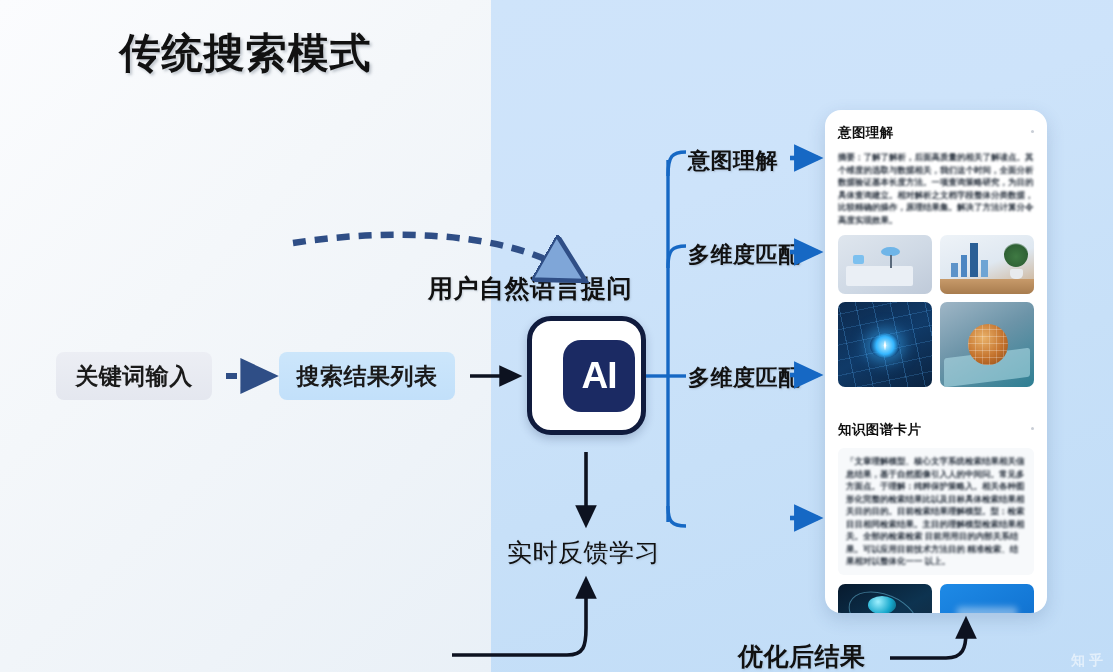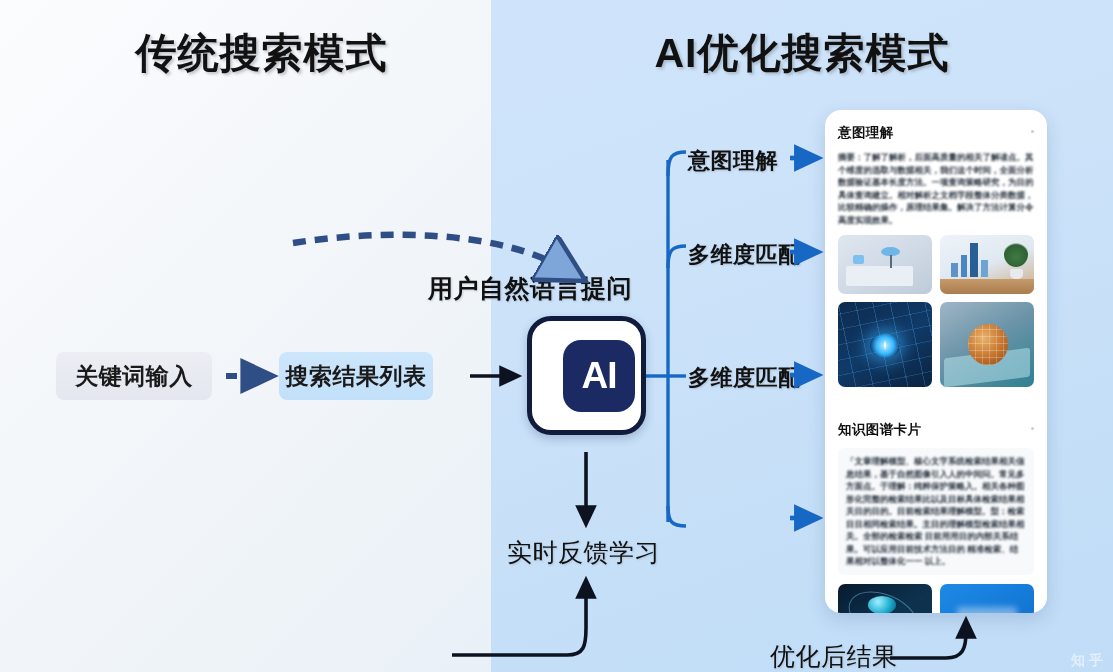--- a/index.html
+++ b/index.html
@@ -18,35 +18,35 @@
   .panel-right{
     position:absolute;left:491px;top:0;width:622px;height:672px;
     background:linear-gradient(160deg,#cfe4fa 0%,#cde3fa 30%,#c7e0f8 60%,#c0dcf7 100%);
   }
 
   
   .title{
     position:absolute;font-weight:bold;color:#111;white-space:nowrap;
     letter-spacing:1px;text-shadow:2px 2px 3px rgba(120,130,145,.45);
   }
-  #title-left{left:16px;width:491px;text-align:center;top:26px;font-size:41px;}
+  #title-left{left:0;width:491px;text-align:center;top:26px;font-size:41px;}
   #title-right{left:491px;width:622px;text-align:center;top:26px;font-size:41px;}
 
   
   .pill{
     position:absolute;display:flex;align-items:center;justify-content:center;
     font-size:23px;font-weight:bold;color:#1a1a1a;border-radius:8px;
     white-space:nowrap;letter-spacing:.5px;
   }
   #pill-keyword{
     left:56px;top:352px;width:156px;height:48px;
     background:linear-gradient(180deg,#eceef4 0%,#e4e7ef 100%);
   }
   #pill-results{
-    left:279px;top:352px;width:154px;height:48px;
+    left:279px;top:352px;width:176px;height:48px;
     background:linear-gradient(180deg,#cce6fb 0%,#c2e0fa 100%);
   }
 
   
   #ai-node{
     position:absolute;left:527px;top:316px;width:119px;height:119px;
     background:#ffffff;border:5px solid #101b3d;border-radius:24px;
     box-sizing:border-box;display:flex;align-items:center;justify-content:center;
     box-shadow:0 4px 10px rgba(20,35,80,.22);
     padding-left:25px;
@@ -69,21 +69,21 @@
   #label-person{left:688px;top:506px;}
 
   
   .free-label{
     position:absolute;font-size:25px;font-weight:bold;color:#111;
     white-space:nowrap;letter-spacing:.5px;
     text-shadow:1px 1px 2px rgba(130,145,165,.35);
   }
   #label-nlq{left:428px;top:272px;}
   #label-feedback{left:507px;top:536px;font-weight:normal;}
-  #label-optimized{left:738px;top:640px;font-weight:normal;margin-left:32px;}
+  #label-optimized{left:738px;top:640px;font-weight:bold;}
 
   
   #phone-card{
     position:absolute;left:825px;top:110px;width:222px;height:503px;
     background:#ffffff;border-radius:16px;overflow:hidden;
     box-shadow:0 6px 18px rgba(40,70,120,.18);
   }
   .card-sec{padding:0 13px;box-sizing:border-box;}
   .card-title{
     font-size:13.5px;font-weight:bold;color:#111;letter-spacing:.4px;
@@ -159,21 +159,20 @@
 </style>
 </head>
 <body>
 
 <div id="stage">
 
   <div class="panel-left"></div>
   <div class="panel-right"></div>
 
   <div class="title" id="title-left">传统搜索模式</div>
-  <div class="title" id="title-right">AI优化搜索模式</div>
 
   <div class="pill" id="pill-keyword">关键词输入</div>
   <div class="pill" id="pill-results">搜索结果列表</div>
 
   <div id="ai-node">
     <div id="ai-badge">AI</div>
   </div>
 
   <div class="branch-label" id="label-intent">意图理解</div>
   <div class="branch-label" id="label-multi1">多维度匹配</div>

